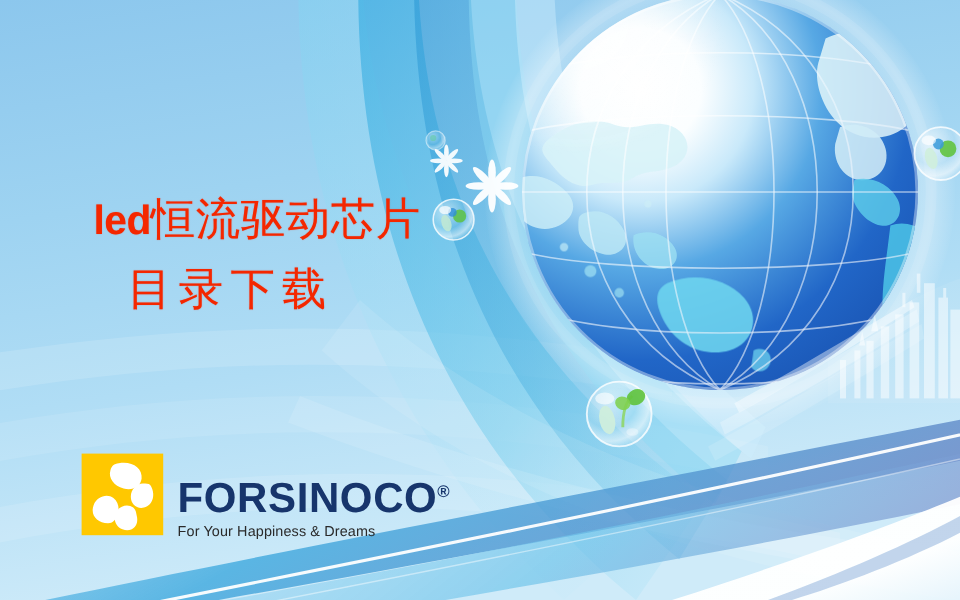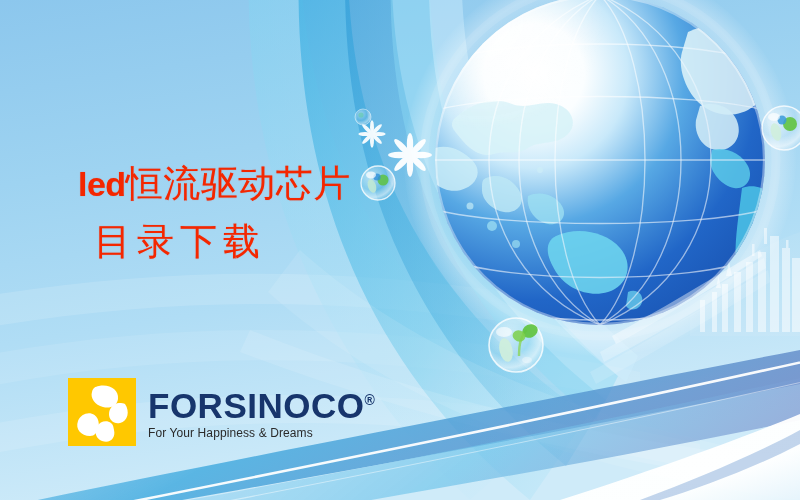--- a/index.html
+++ b/index.html
@@ -21,28 +21,28 @@
     text-shadow:0 0 1px rgba(244,39,0,.45);
   }
   #headline .l1{
     display:block;font-size:37px;letter-spacing:.5px;white-space:nowrap;
   }
   #headline .l1 .lat{
     font-family:"Liberation Sans",sans-serif;font-weight:700;font-size:34px;
     letter-spacing:-.5px;
   }
   #headline .l2{
-    display:block;font-size:37px;letter-spacing:6px;margin-left:16px;margin-top:14px;
+    display:block;font-size:37px;letter-spacing:6px;margin-left:28px;margin-top:14px;
     white-space:nowrap;
   }
 
   
   #logo{position:absolute;left:68px;top:378px;display:flex;align-items:flex-start;}
   #logo-mark{width:68px;height:68px;background:#ffc800;position:relative;flex:0 0 auto;}
-  #logo-text{margin-left:12px;margin-top:10px;}
+  #logo-text{margin-left:12px;margin-top:20px;}
   #logo-word{
     font-weight:700;font-size:35px;letter-spacing:.5px;color:#17356c;
     line-height:1.0;white-space:nowrap;position:relative;
   }
   #logo-word sup{font-size:14px;vertical-align:super;font-weight:700;letter-spacing:0;}
   #logo-tag{
     font-size:12px;color:#2a2a2a;letter-spacing:.1px;margin-top:3px;white-space:nowrap;
     font-weight:400;
   }
 </style>

